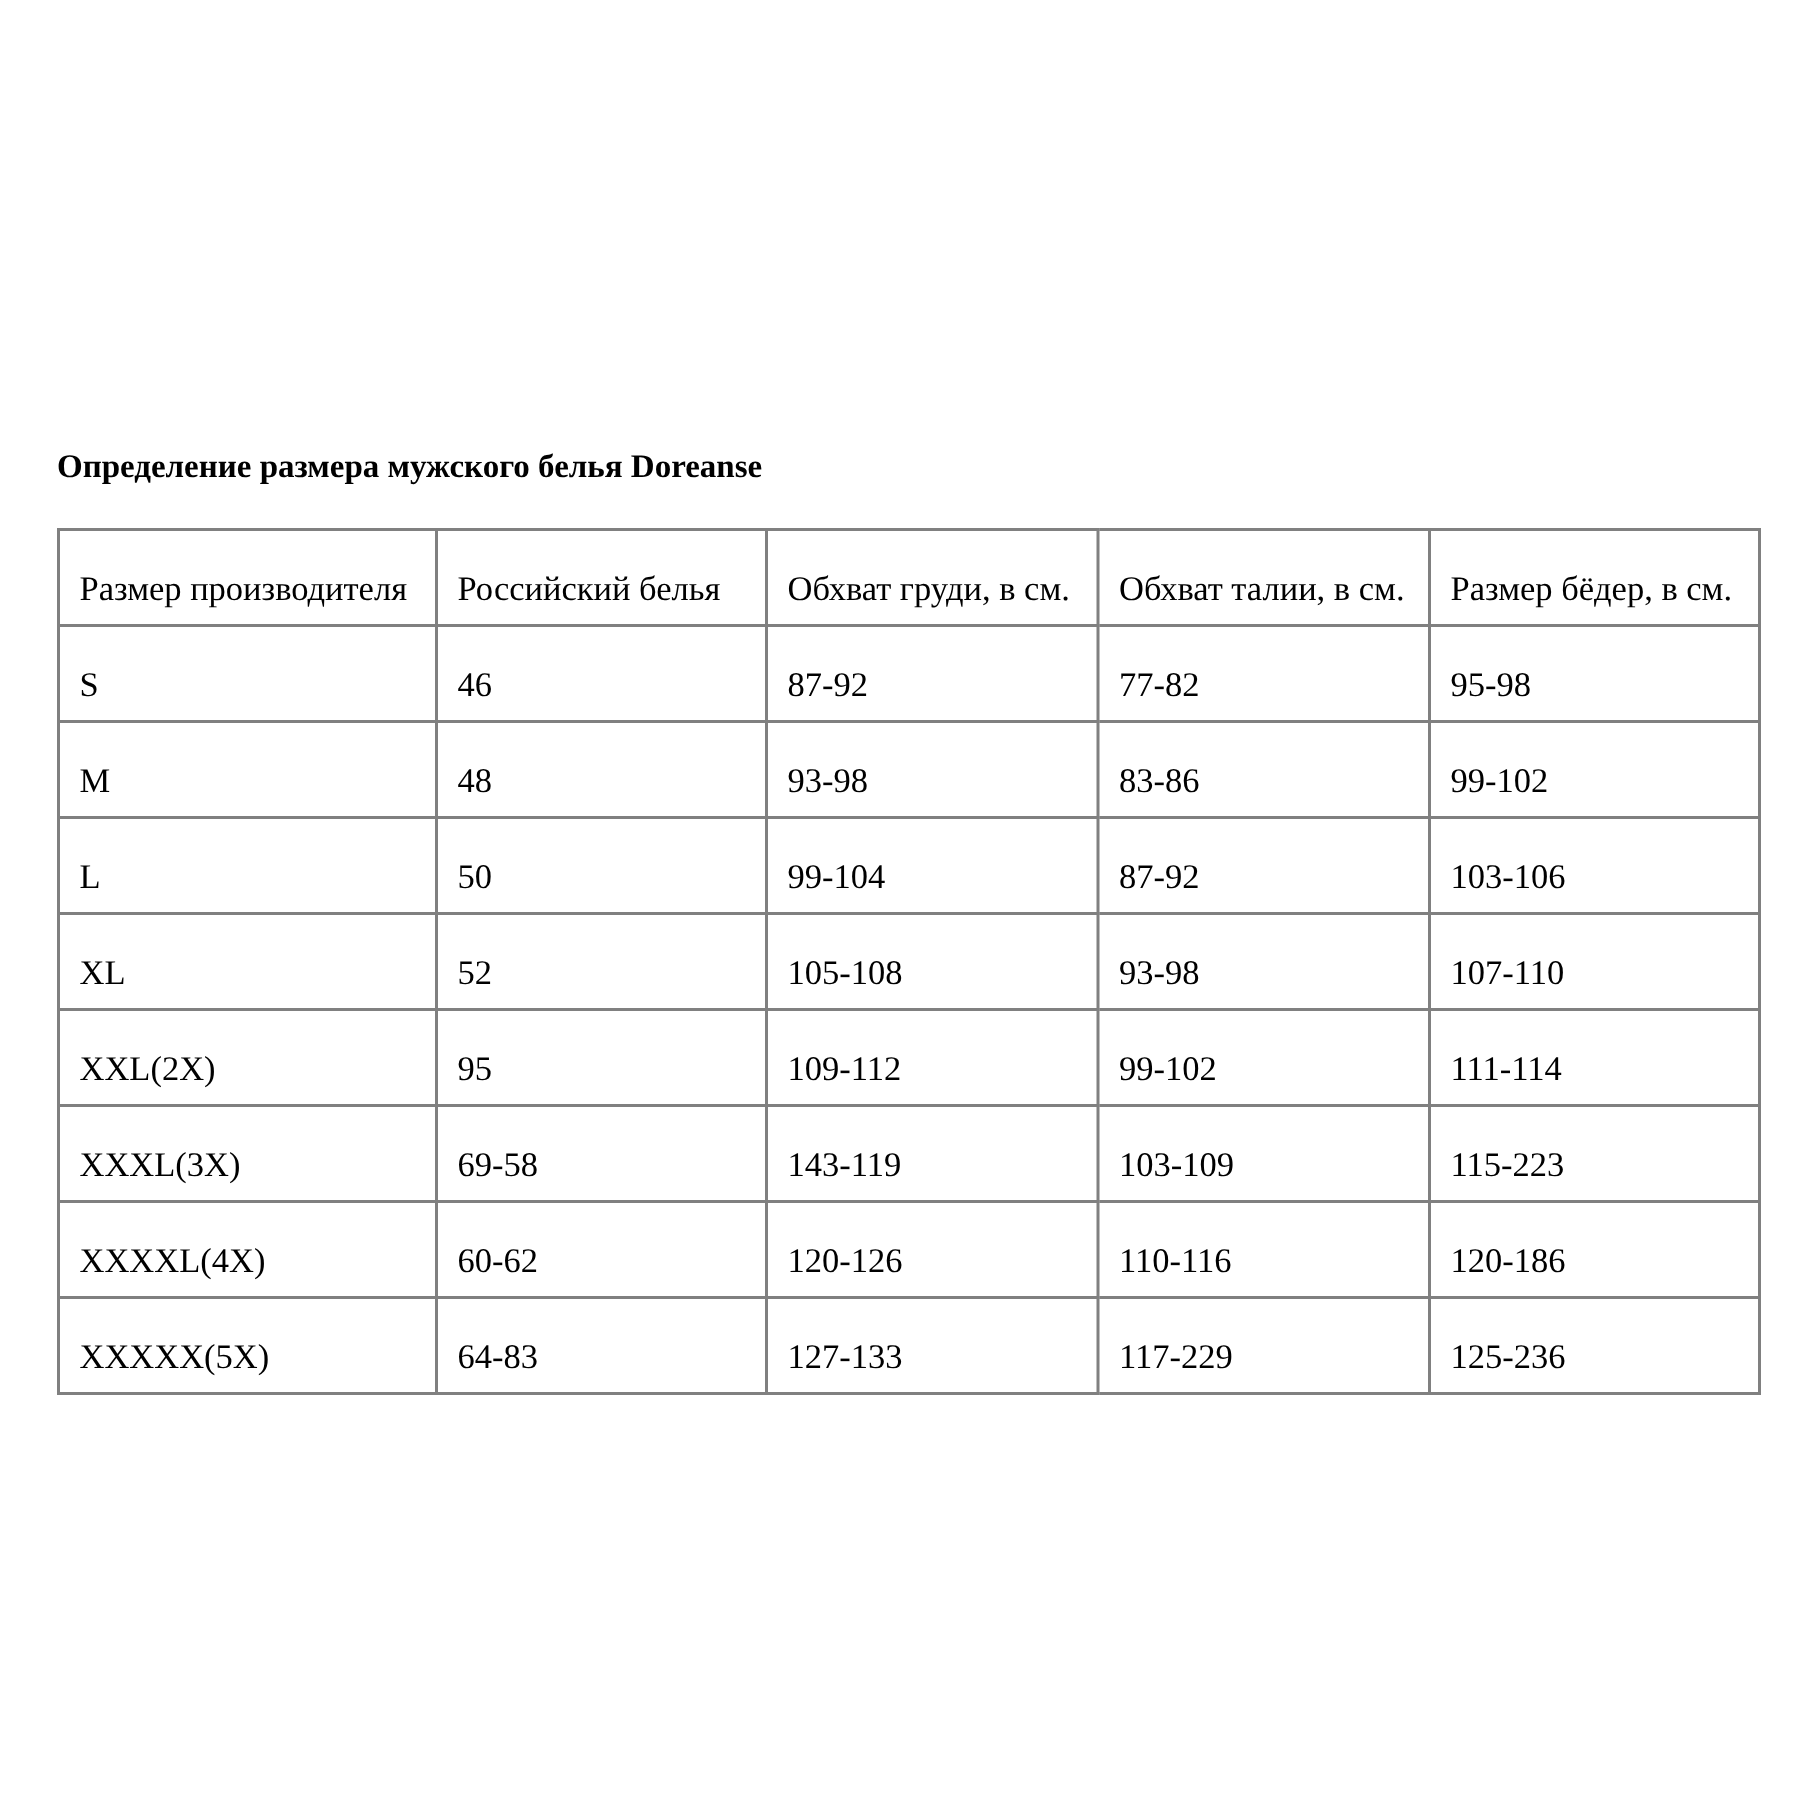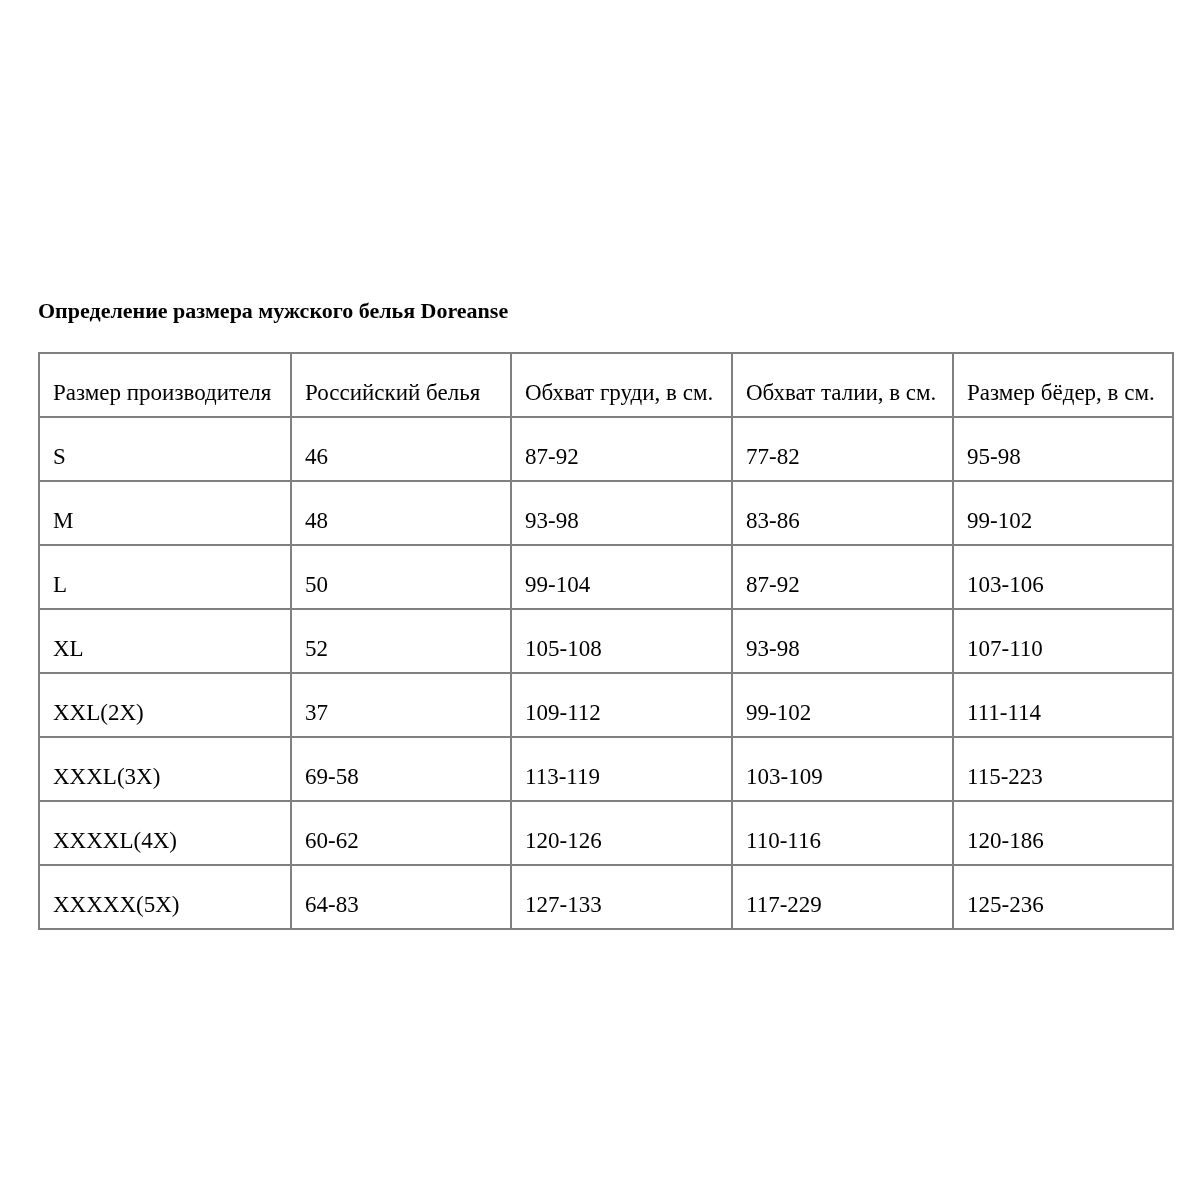--- a/index.html
+++ b/index.html
@@ -103,29 +103,29 @@
         </tr>
         <tr>
           <td>XL</td>
           <td>52</td>
           <td>105-108</td>
           <td>93-98</td>
           <td>107-110</td>
         </tr>
         <tr>
           <td>XXL(2X)</td>
-          <td>37</td>
+          <td>95</td>
           <td>109-112</td>
           <td>99-102</td>
           <td>111-114</td>
         </tr>
         <tr>
           <td>XXXL(3X)</td>
           <td>69-58</td>
-          <td>113-119</td>
+          <td>143-119</td>
           <td>103-109</td>
           <td>115-223</td>
         </tr>
         <tr>
           <td>XXXXL(4X)</td>
           <td>60-62</td>
           <td>120-126</td>
           <td>110-116</td>
           <td>120-186</td>
         </tr>

